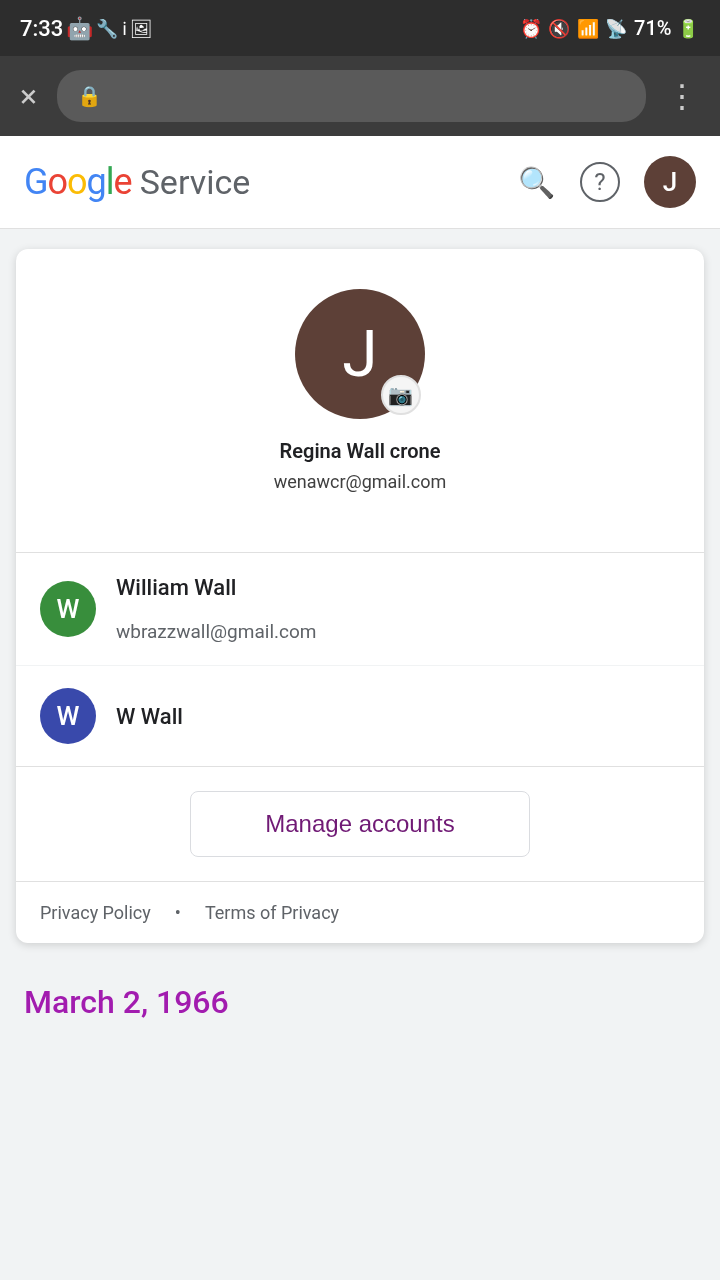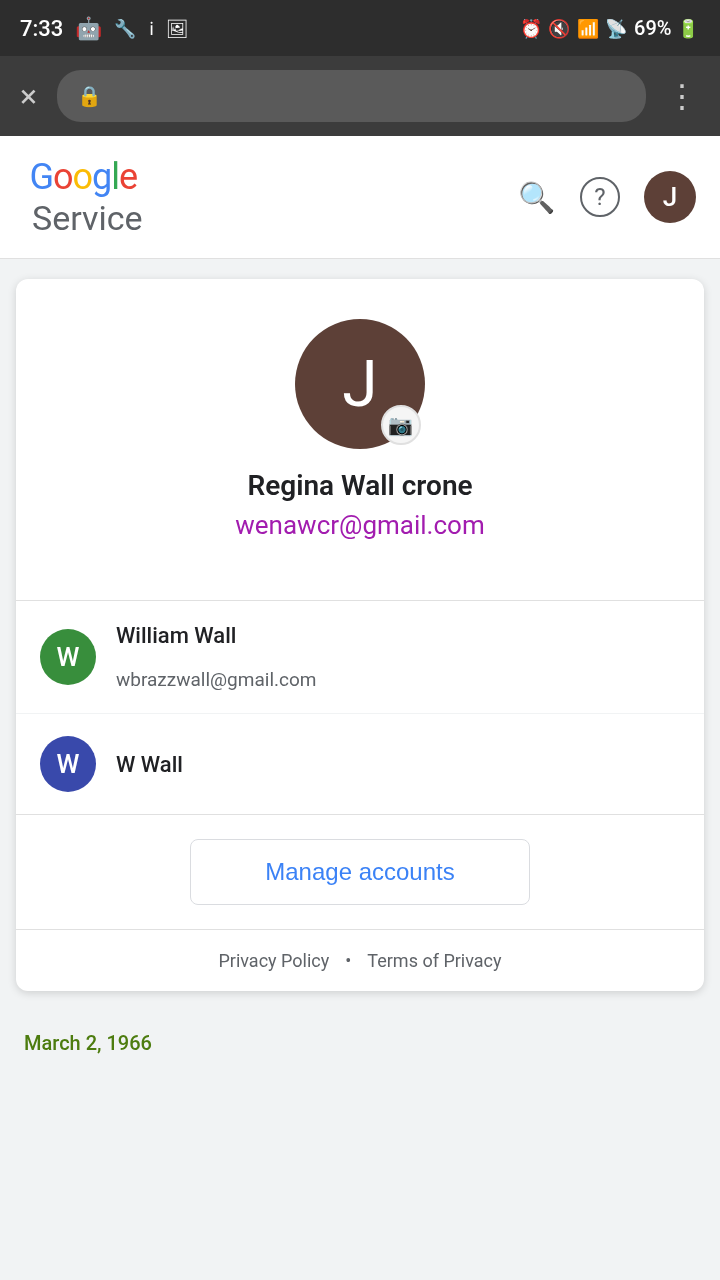--- a/index.html
+++ b/index.html
@@ -22,21 +22,21 @@
       justify-content: space-between;
       padding: 0 20px;
       color: white;
       font-size: 22px;
       font-weight: 500;
     }
 
     .status-left {
       display: flex;
       align-items: center;
-      gap: 12px;
+      gap: 3px;
       justify-content: space-between;
     }
 
     .status-right {
       display: flex;
       align-items: center;
       gap: 6px;
       font-size: 20px;
     }
 
@@ -191,29 +191,29 @@
       border: 2px solid #e0e0e0;
       display: flex;
       align-items: center;
       justify-content: center;
       font-size: 20px;
       color: #5f6368;
       cursor: pointer;
     }
 
     .profile-name {
-      font-size: 28px;
+      font-size: 20px;
       font-weight: 600;
       color: #202124;
       margin-bottom: 8px;
     }
 
     .profile-email {
-      font-size: 26px;
-      color: #a21caf;
+      font-size: 18px;
+      color: #404040;
       margin-bottom: 28px;
     }
 
     .manage-account-btn {
       border: 1px solid #dadce0;
       border-radius: 24px;
       padding: 14px 28px;
       font-size: 22px;
       color: #202124;
       background: white;
@@ -282,94 +282,93 @@
       display: flex;
       justify-content: center;
       border-bottom: 1px solid #e0e0e0;
     }
 
     .manage-accounts-btn {
       border: 1px solid #dadce0;
       border-radius: 8px;
       padding: 18px 40px;
       font-size: 24px;
-      color: #3b82f6;
+      color: #701a75;
       background: white;
       cursor: pointer;
       font-weight: 500;
       min-width: 340px;
       text-align: center;
     }
 
     
     .panel-footer {
-      padding: 20px 12px;
-      display: flex;
-      justify-content: center;
-      align-items: center;
-      gap: 16px;
+      padding: 20px 24px;
+      display: flex;
+      align-items: center;
+      gap: 24px;
     }
 
     .footer-link {
       font-size: 18px;
       color: #5f6368;
       text-decoration: none;
       cursor: pointer;
     }
 
     .footer-dot {
       color: #5f6368;
       font-size: 18px;
     }
 
     
     .bottom-content {
       padding: 20px 24px;
     }
 
     .bottom-date {
-      font-size: 20px;
-      color: #4d7c0f;
+      font-size: 32px;
+      color: #a21caf;
       font-weight: 500;
     }
   </style>
 </head>
 <body>
 
 <div class="status-bar">
   <div class="status-left">
     <span>7:33</span>
 
     <span>🤖</span>
     <span style="font-size:18px;">🔧</span>
     <span style="font-size:18px;">ℹ</span>
     <span style="font-size:18px;">🖼</span>
   </div>
   <div class="status-right">
     <span style="font-size:18px;">⏰</span>
     <span style="font-size:18px;">🔇</span>
     <span style="font-size:18px;">📶</span>
     <span style="font-size:18px;">📡</span>
-    <span>69%</span>
+    <span>71%</span>
     <span style="font-size:18px;">🔋</span>
   </div>
 </div>
 
 <div class="browser-bar">
   <span class="browser-close">×</span>
   <div class="url-bar">
     <span class="lock-icon">🔒</span>
   </div>
   <span class="browser-menu">⋮</span>
 </div>
 
 <div class="main-content">
 
   <div class="google-header">
-    <div style="display:flex; align-items:center;flex-direction:column;">
+    <div style="display:flex; align-items:center;">
       <span class="google-logo">
         <span class="google-logo-g">G</span><span class="google-logo-o1">o</span><span class="google-logo-o2">o</span><span class="google-logo-g2">g</span><span class="google-logo-l">l</span><span class="google-logo-e">e</span>
       </span>
       <span class="google-account-text">Service</span>
     </div>
     <div class="header-icons">
       <span class="header-icon">🔍</span>
       <span class="header-icon" style="border: 2px solid #5f6368; border-radius: 50%; width:40px; height:40px; display:flex; align-items:center; justify-content:center; font-size:24px;">?</span>
       <div class="user-avatar-header">
         <span>J</span>

